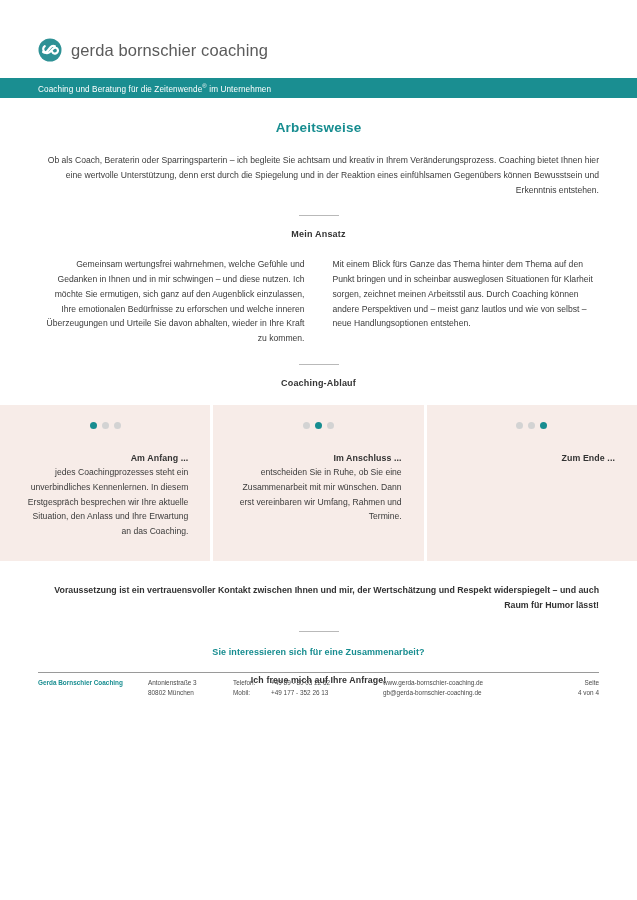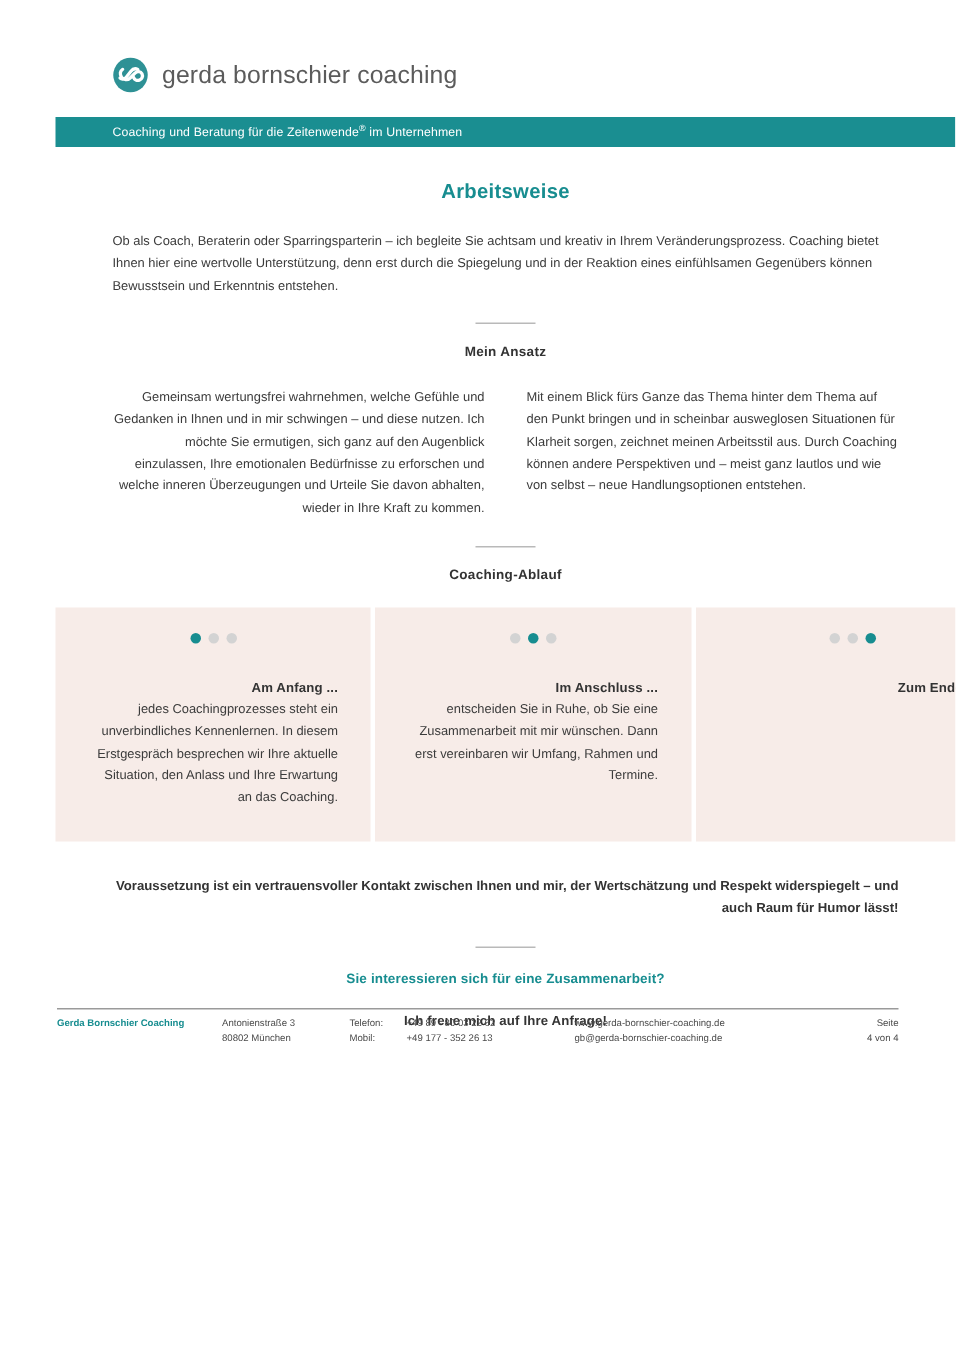--- a/index.html
+++ b/index.html
@@ -11,21 +11,20 @@
     font-family: "Liberation Sans", sans-serif;
     -webkit-font-smoothing: antialiased;
   }
 
   .page {
     position: relative;
     width: 637px;
     height: 736px;
     background: #ffffff;
     overflow: hidden;
-    padding-left: 37px;
   }
 
   
   .doc-header {
     padding: 38px 0 0 38px;
     height: 78px;
   }
   .logo-row {
     display: flex;
     align-items: center;
@@ -73,21 +72,21 @@
   .h1-title {
     text-align: center;
     color: #178d90;
     font-size: 13.5px;
     font-weight: bold;
     letter-spacing: 0.2px;
     margin-top: 22px;
   }
 
   .intro-para {
-    text-align: left;
+    text-align: right;
     font-size: 8.6px;
     line-height: 1.72;
     color: #3b3b3b;
     margin-top: 18px;
   }
 
   .rule {
     width: 40px;
     height: 1px;
     background: #b9b9b9;

